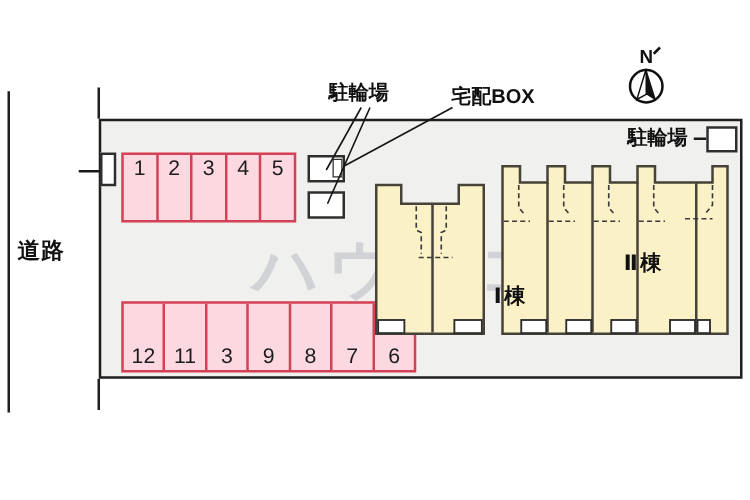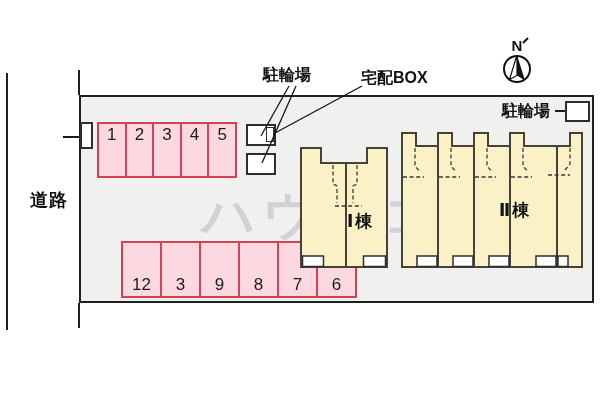--- a/index.html
+++ b/index.html
@@ -10,41 +10,41 @@
   
   .site{position:absolute;left:79px;top:95px;width:515px;height:208px;
         background:var(--site-fill);border:2.5px solid var(--boundary);
         box-sizing:border-box;z-index:0;}
   .watermark{position:absolute;left:202px;top:181px;font-size:52px;font-weight:700;
         letter-spacing:7px;color:var(--watermark);opacity:.75;z-index:1;white-space:nowrap;}
   
   .parking-row{position:absolute;display:flex;background:var(--parking-fill);
         border:2px solid var(--parking-border);box-sizing:border-box;z-index:2;}
   .row-top{left:97px;top:122px;width:140px;height:56px;}
-  .row-bottom{left:97px;top:241px;width:236px;height:57px;margin-left:24px;}
+  .row-bottom{left:97px;top:241px;width:236px;height:57px;}
   .stall{flex:1 1 0;position:relative;}
   .stall + .stall{border-left:2px solid var(--parking-border);}
   .stall .num{position:absolute;left:0;right:0;text-align:center;font-size:17px;color:#1c1c1c;}
   .row-top .num{top:1px;}
   .row-bottom .num{bottom:1px;}
   
   .wbox{position:absolute;background:var(--box-fill);border:2px solid var(--box-border);
         box-sizing:border-box;z-index:2;}
   .connector{position:absolute;height:1.6px;background:#1a1a1a;z-index:2;}
   
   .overlay{position:absolute;left:0;top:0;z-index:3;pointer-events:none;}
   
   .lbl{position:absolute;z-index:4;font-weight:700;white-space:nowrap;line-height:1.08;}
-  .lbl-road{left:30px;top:191px;font-size:18px;letter-spacing:1px;}
+  .lbl-road{left:14px;top:191px;font-size:18px;letter-spacing:1px;}
   .lbl-garbage{left:28px;top:120px;width:36px;font-size:13px;text-align:right;}
   .lbl-parking{left:163px;top:202px;font-size:18px;letter-spacing:1px;}
   .lbl-bike-top{left:263px;top:66px;font-size:16px;}
   .lbl-delivery{left:361px;top:69px;font-size:16px;}
   .lbl-bike-right{left:502px;top:102px;font-size:16px;}
-  .lbl-b1{left:347px;top:213px;font-size:17px;letter-spacing:2px;font-weight:600;}
+  .lbl-b1{left:347px;top:228px;font-size:17px;letter-spacing:2px;font-weight:600;padding-left:48px;}
   .lbl-b2{left:476px;top:202px;font-size:17px;letter-spacing:2px;font-weight:700;margin-left:23px;}
   .lbl-north{left:508px;top:38px;width:18px;text-align:center;font-size:15px;font-weight:700;}
 </style>
 </head>
 <body>
 
 <div class="stage">
 
   <div class="vline" style="left:6px;top:73px;height:257px;"></div>
   <div class="vline" style="left:78px;top:70px;height:25px;"></div>
@@ -67,20 +67,23 @@
       <div class="stall">
         <span class="num">4</span>
       </div>
       <div class="stall">
         <span class="num">5</span>
       </div>
     </div>
   <div class="parking-row row-bottom">
       <div class="stall">
         <span class="num">12</span>
+      </div>
+      <div class="stall">
+        <span class="num">11</span>
       </div>
       <div class="stall">
         <span class="num">3</span>
       </div>
       <div class="stall">
         <span class="num">9</span>
       </div>
       <div class="stall">
         <span class="num">8</span>
       </div>

